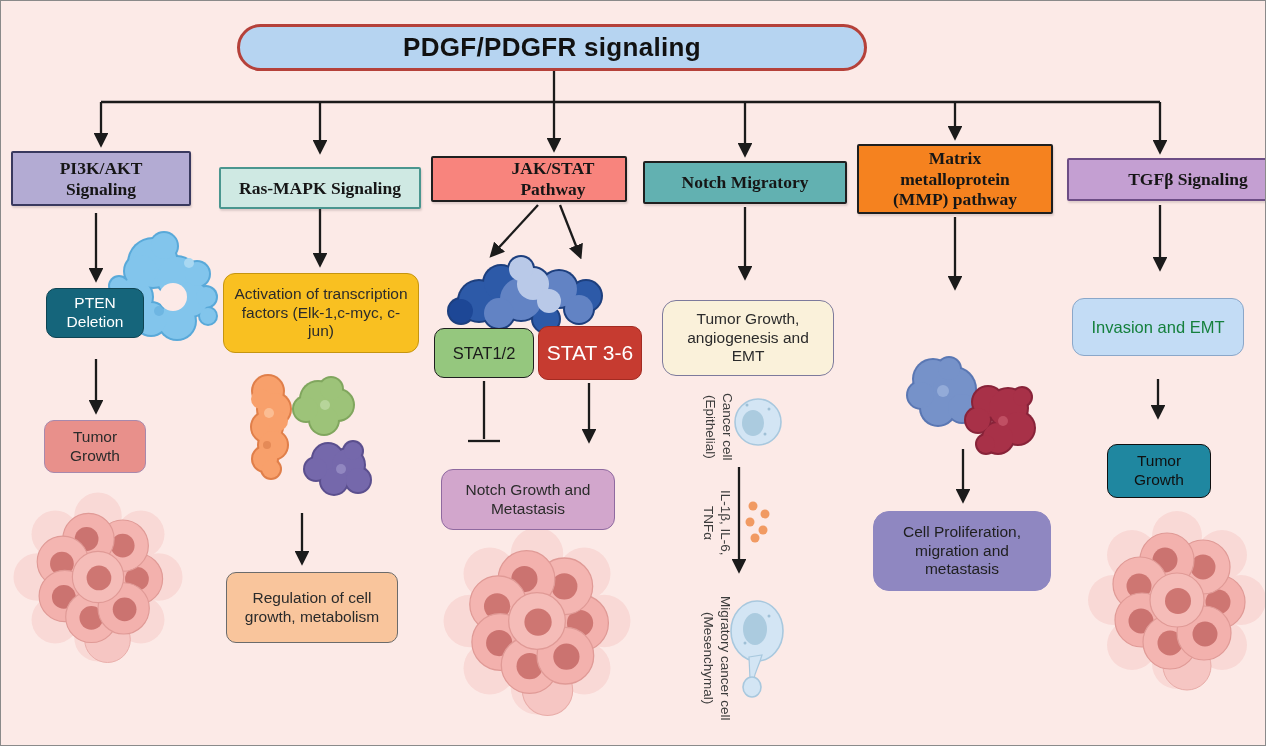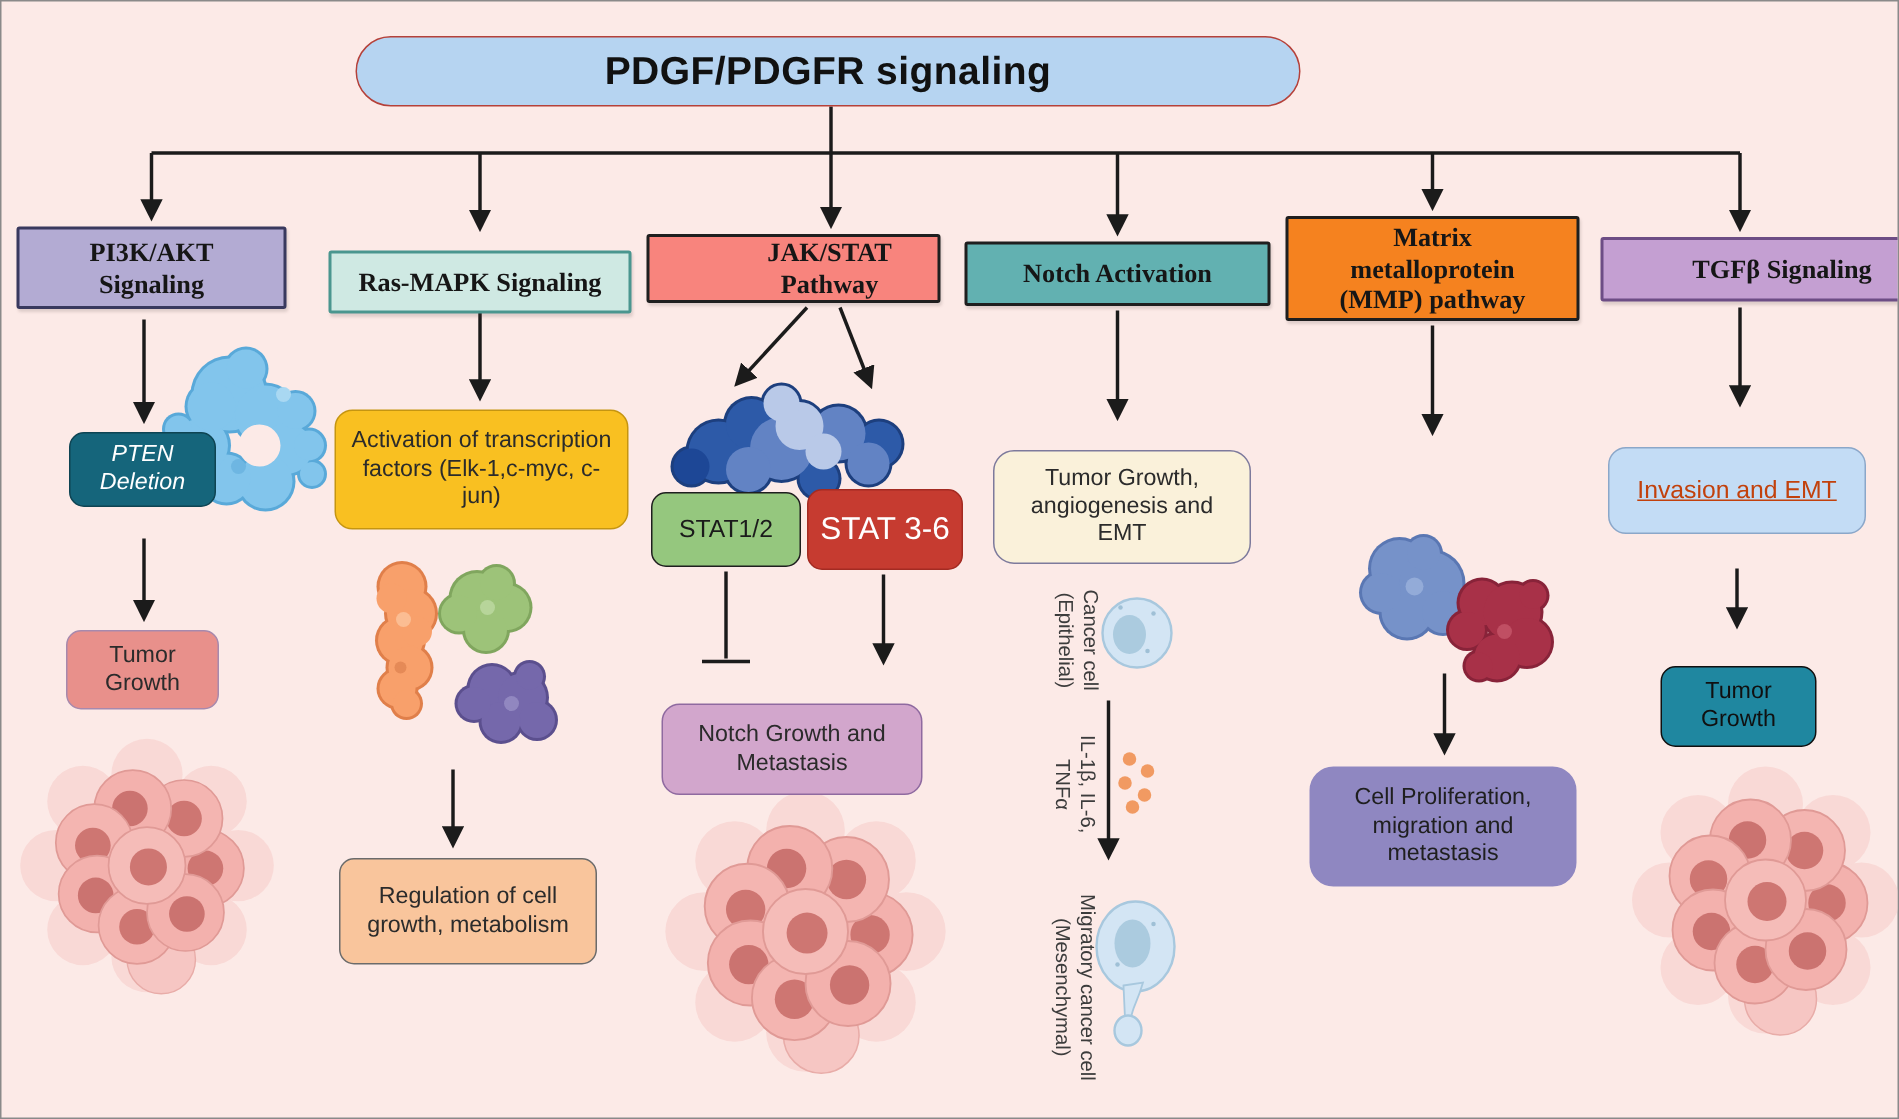--- a/index.html
+++ b/index.html
@@ -4,21 +4,21 @@
 <style>
   html,body{margin:0;padding:0;background:#e9e9e9;}
   .stage{
     position:relative;width:1266px;height:746px;overflow:hidden;
     background:#fceae7;border:1px solid #8a8a8a;box-sizing:border-box;
     font-family:"Liberation Sans", sans-serif;
   }
   svg.layer{position:absolute;left:0;top:0;z-index:1;}
   .title-pill{
     position:absolute;left:236px;top:23px;width:630px;height:47px;z-index:3;
-    border-radius:24px;border:1px solid #4c1d95;background:#b6d4f1;
+    border-radius:24px;border:3px solid #4c1d95;background:#b6d4f1;
     display:flex;align-items:center;justify-content:center;box-sizing:border-box;
     font-weight:bold;font-size:26px;color:#111;letter-spacing:0.3px;
   }
   .hdr{
     position:absolute;z-index:3;box-sizing:border-box;border:2px solid #222;
     display:flex;align-items:center;justify-content:center;text-align:center;
     font-family:"Liberation Serif", serif;font-weight:bold;font-size:17.5px;
     color:#161616;line-height:1.18;border-radius:2px;
     box-shadow:1px 2px 2px rgba(90,70,70,0.18);
   }
@@ -317,37 +317,37 @@
     <g>
       <use href="#cellCluster" transform="translate(1176,599) scale(1.0)"></use>
     </g>
   </svg>
 
   <div class="title-pill" style="background: rgb(182, 212, 241); color: rgb(17, 17, 17); border-color: rgb(181, 65, 58);">PDGF/PDGFR signaling</div>
 
   <div class="hdr" style="left: 10px; top: 150px; width: 180px; height: 55px; padding: 0px 38px; background: rgb(179, 171, 211); border-color: rgb(57, 57, 94);">PI3K/AKT Signaling</div>
   <div class="hdr" style="left: 218px; top: 166px; width: 202px; height: 42px; background: rgb(207, 233, 227); border-color: rgb(74, 150, 143);">Ras-MAPK Signaling</div>
   <div class="hdr" style="left: 430px; top: 155px; width: 196px; height: 46px; background: rgb(248, 132, 125); border-color: rgb(31, 31, 31); padding-left: 48px;">JAK/STAT Pathway</div>
-  <div class="hdr" style="left: 642px; top: 160px; width: 204px; height: 43px; background: rgb(98, 177, 177); border-color: rgb(31, 31, 31);">Notch Activation</div>
+  <div class="hdr" style="left: 642px; top: 160px; width: 204px; height: 43px; background: rgb(98, 177, 177); border-color: rgb(31, 31, 31);">Notch Migratory</div>
   <div class="hdr" style="left: 856px; top: 143px; width: 196px; height: 70px; padding: 0px 30px; background: rgb(245, 130, 31); border-color: rgb(31, 31, 31);">Matrix metalloprotein (MMP) pathway</div>
   <div class="hdr" style="left: 1066px; top: 157px; width: 214px; height: 43px; background: rgb(196, 159, 210); border-color: rgb(109, 77, 133); padding-left: 28px;">TGFβ Signaling</div>
 
-  <div class="node" style="left: 45px; top: 287px; width: 98px; height: 50px; border-radius: 10px; background: rgb(21, 101, 123); color: rgb(255, 255, 255); border-color: rgb(14, 68, 83); font-style: italic;">PTEN Deletion</div>
+  <div class="node" style="left: 45px; top: 287px; width: 98px; height: 50px; border-radius: 10px; background: rgb(21, 101, 123); color: rgb(255, 255, 255); border-color: rgb(14, 68, 83);">PTEN Deletion</div>
   <div class="node" style="left: 43px; top: 419px; width: 102px; height: 53px; border-radius: 10px; background: rgb(232, 144, 139); color: rgb(43, 43, 43); border-color: rgb(167, 137, 173);">Tumor Growth</div>
 
   <div class="node" style="left: 222px; top: 272px; width: 196px; height: 80px; border-radius: 12px; background: rgb(249, 192, 33); color: rgb(43, 43, 43); border-color: rgb(197, 149, 17);">Activation of transcription factors (Elk-1,c-myc, c-jun)</div>
   <div class="node" style="left: 225px; top: 571px; width: 172px; height: 71px; border-radius: 10px; background: rgb(249, 197, 156); color: rgb(43, 43, 43); border-color: rgb(107, 107, 107);">Regulation of cell growth, metabolism</div>
 
   <div class="node" style="left: 433px; top: 327px; width: 100px; height: 50px; border-radius: 10px; font-size: 16.5px; background: rgb(149, 199, 126); color: rgb(27, 27, 27); border-color: rgb(31, 31, 31);">STAT1/2</div>
   <div class="node" style="left: 537px; top: 325px; width: 104px; height: 54px; border-radius: 10px; font-size: 21px; background: rgb(198, 59, 48); color: rgb(255, 255, 255); border-color: rgb(163, 43, 34);">STAT 3-6</div>
   <div class="node" style="left: 440px; top: 468px; width: 174px; height: 61px; border-radius: 12px; background: rgb(210, 166, 204); color: rgb(43, 43, 43); border-color: rgb(143, 106, 160);">Notch Growth and Metastasis</div>
 
   <div class="node" style="left: 661px; top: 299px; width: 172px; height: 76px; border-radius: 14px; background: rgb(250, 241, 218); color: rgb(43, 43, 43); border-color: rgb(125, 122, 156);">Tumor Growth, angiogenesis and EMT</div>
   <div class="vlabel" style="left:695px;top:378px;width:44px;height:96px;">Cancer cell (Epithelial)</div>
   <div class="vlabel" style="left:694px;top:478px;width:42px;height:88px;">IL-1β, IL-6, TNFα</div>
   <div class="vlabel" style="left:692px;top:585px;width:46px;height:145px;">Migratory cancer cell (Mesenchymal)</div>
 
   <div class="node" style="left: 872px; top: 510px; width: 178px; height: 80px; border-radius: 16px; background: rgb(143, 135, 193); color: rgb(31, 31, 31); border-color: rgb(143, 135, 193);">Cell Proliferation, migration and metastasis</div>
 
-  <div class="node" style="left: 1071px; top: 297px; width: 172px; height: 58px; border-radius: 12px; font-size: 16.5px; background: rgb(195, 220, 245); color: #c2410c; border-color: rgb(139, 167, 201); text-decoration: underline;">Invasion and EMT</div>
+  <div class="node" style="left: 1071px; top: 297px; width: 172px; height: 58px; border-radius: 12px; font-size: 16.5px; background: rgb(195, 220, 245); color: #15803d; border-color: rgb(139, 167, 201);">Invasion and EMT</div>
   <div class="node" style="left: 1106px; top: 443px; width: 104px; height: 54px; border-radius: 10px; background: rgb(31, 135, 160); color: rgb(16, 16, 16); border-color: rgb(16, 16, 16);">Tumor Growth</div>
 
 </div>
 
 </body></html>

